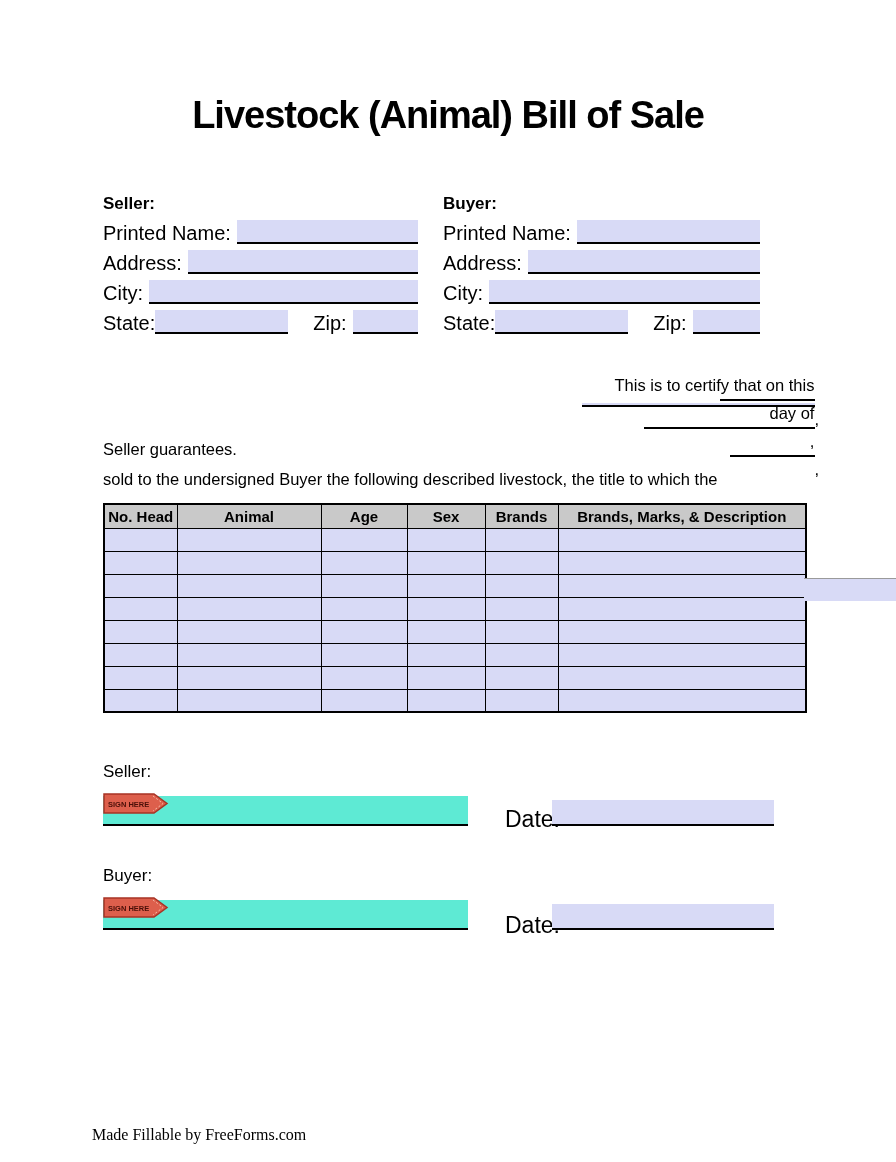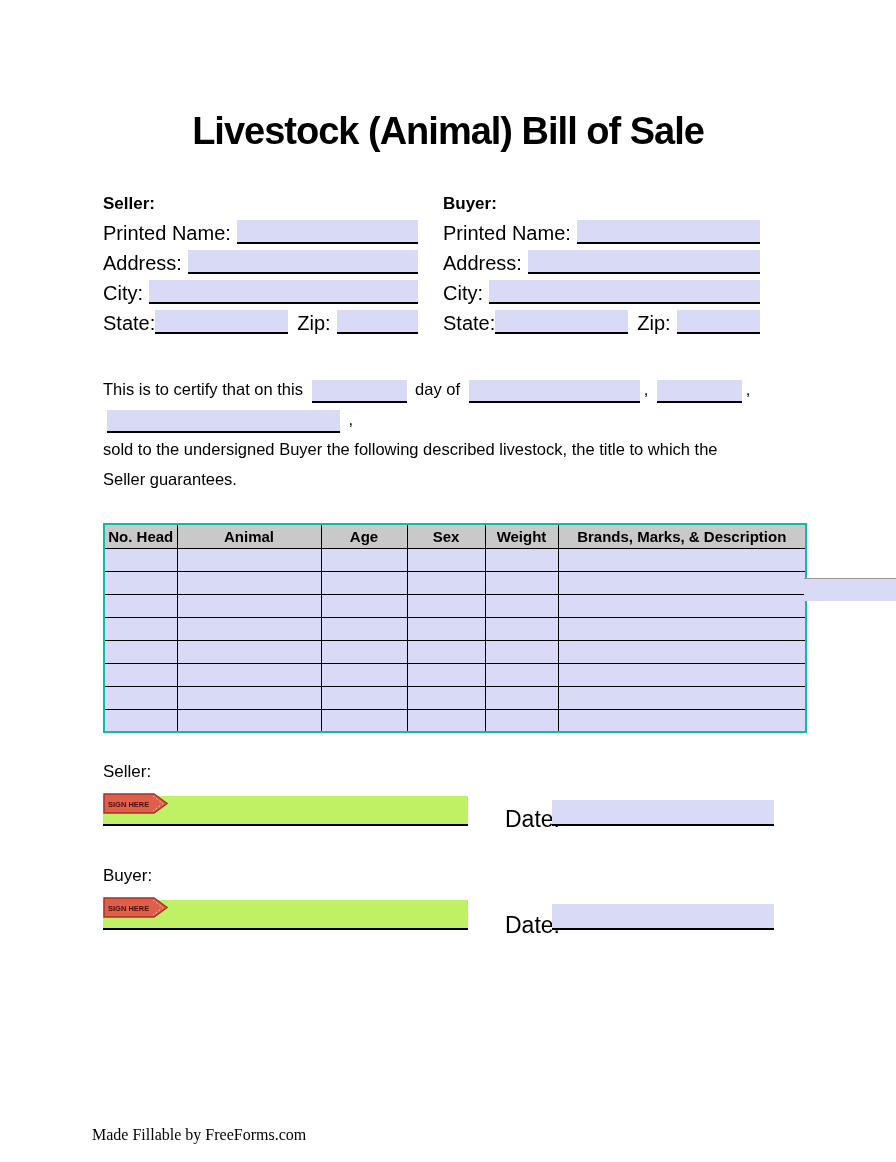--- a/index.html
+++ b/index.html
@@ -3,63 +3,63 @@
 <meta charset="utf-8">
 <style>
   * { margin:0; padding:0; box-sizing:border-box; }
   html,body { background:#fff; }
   .page {
     position:relative; width:896px; height:1162px; background:#ffffff;
     font-family:"Liberation Sans", sans-serif; color:#000; overflow:hidden;
   }
   .title {
     position:absolute; top:94px; left:0; width:100%;
-    text-align:center; font-size:38px; font-weight:bold; letter-spacing:-1px;margin-top:16px;
+    text-align:center; font-size:38px; font-weight:bold; letter-spacing:-1px;
   }
   
   .parties { position:absolute; top:194px; left:103px; display:flex; gap:25px; }
   .party { display:flex; flex-direction:column; }
   .party.seller { width:315px; }
   .party.buyer  { width:317px; }
   .party-heading { font-size:17px; font-weight:bold; line-height:20px; height:20px; }
   .party-row { display:flex; align-items:flex-end; height:30px; }
   .lbl { font-size:20px; white-space:nowrap; padding-right:6px; line-height:22px; }
   .ffield {
     background:#d8daf6; border-bottom:2px solid #000; height:24px;
   }
   .grow { flex:1 1 auto; }
   .state-f { width:133px; }
-  .zip-l { margin-left:9px;text-align:center; }
+  .zip-l { margin-left:25px;text-align:center; }
   .zip-f { flex:1 1 auto; }
   
   .certification { position:absolute; top:372px; left:103px; width:716px; font-size:16.5px; }
-  .cert-line { height:30px; display:flex; align-items:flex-end; line-height:26px; white-space:pre; }
+  .cert-line { height:30px; display:flex; align-items:flex-end; line-height:26px; white-space:pre;flex-direction:column; }
   .cert-wrap { height:30px; line-height:26px; display:flex; align-items:flex-end; white-space:pre; }
   .ffield.inline { display:inline-block; height:23px; margin:0 4px; transform:translateY(1px); }
   .f-day { width:95px; }
   .f-month { width:171px; }
   .f-year { width:85px; }
   .f-sum { width:233px; margin-left:0; }
   
   .table-wrap { position:absolute; top:503px; left:103px; width:702px; }
-  table { border-collapse:collapse; width:702px; border:2px solid #14b8a6; table-layout:fixed;margin-top:20px; }
+  table { border-collapse:collapse; width:702px; border:2px solid #000000; table-layout:fixed; }
   th {
     background:#c9c9c9; border:1px solid #000; height:24px;
     font-size:15px; font-weight:bold; text-align:center; overflow:hidden;
   }
   td { background:#d8daf6; border:1px solid #000; height:23px; font-size:14px; padding:0 3px; }
   .row-overflow {
     position:absolute; left:701px; top:75px; width:92px; height:23px;
     background:#d8daf6; border-top:1px solid #9a9a9a;
   }
   
   .sig-heading { position:absolute; left:103px; font-size:17px; }
   .sig-field {
     position:absolute; left:103px; width:365px; height:30px;
-    background:#bef264; border-bottom:2px solid #000;
+    background:#5eead4; border-bottom:2px solid #000;
   }
   .sign-flag { position:absolute; top:-3px; left:0; }
   .date-lbl { position:absolute; left:505px; font-size:23px; }
   .date-field {
     position:absolute; left:552px; width:222px; height:26px;
     background:#d8daf6; border-bottom:2px solid #000;
   }
   
   .footer {
     position:absolute; left:92px; top:1118px;
@@ -126,41 +126,41 @@
       <span> day of </span>
       <span class="ffield inline f-month"></span>
       <span>, </span>
       <span class="ffield inline f-year"></span>
       <span>,</span>
     </div>
     <div class="cert-line">
       <span class="ffield inline f-sum"></span>
       <span> ,</span>
     </div>
+    <div class="cert-wrap">Seller guarantees.</div>
     <div class="cert-wrap">sold to the undersigned Buyer the following described livestock, the title to which the</div>
-    <div class="cert-wrap">Seller guarantees.</div>
   </div>
 
   <div class="table-wrap">
     <table>
       <colgroup>
         <col style="width:73px">
           <col style="width:144px">
           <col style="width:86px">
         <col style="width:78px">
           <col style="width:73px">
           <col style="width:248px">
       </colgroup>
       <thead>
         <tr>
           <th>No. Head</th>
           <th>Animal</th>
           <th>Age</th>
           <th>Sex</th>
-          <th>Weight</th>
+          <th>Brands</th>
           <th>Brands, Marks, &amp; Description</th>
         </tr>
       </thead>
       <tbody>
           <tr>
             <td></td>
             <td></td>
             <td></td>
             <td></td>
             <td></td>

